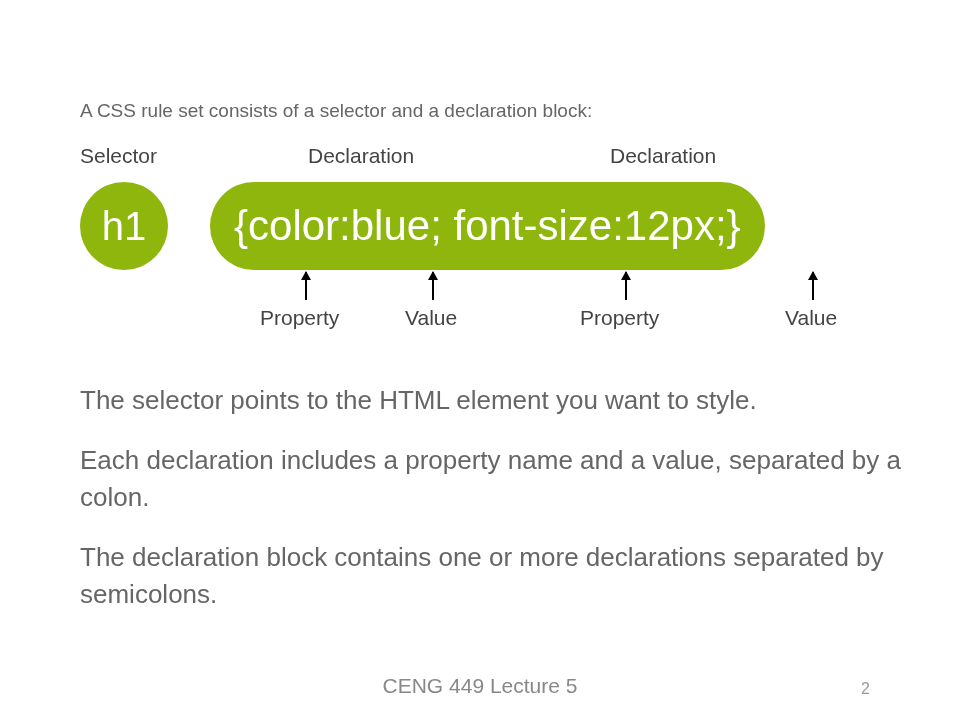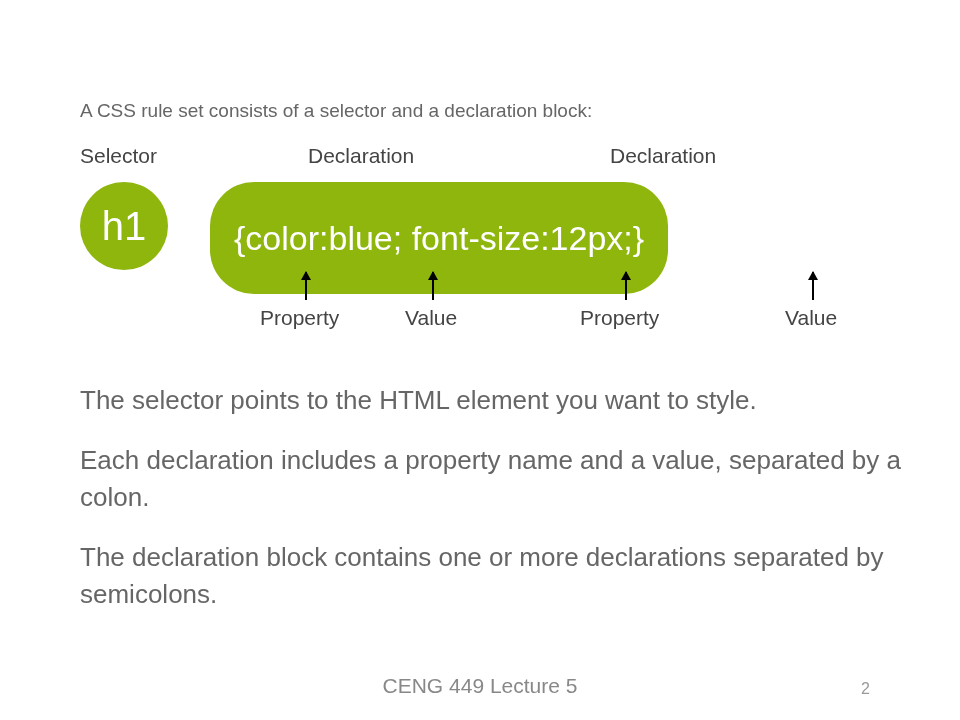--- a/index.html
+++ b/index.html
@@ -2,21 +2,21 @@
 <html><head>
 <meta charset="utf-8">
 <style>
   html,body{margin:0;padding:0;width:960px;height:720px;background:#fff;font-family:Verdana,Geneva,sans-serif;position:relative;color:#555}
   .slide{position:absolute;left:80px;top:100px;right:40px}
   h1{font-weight:400;font-size:34px;color:#555;margin:0 0 18px 0}
   .intro{font-size:19px;color:#666;margin:0 0 22px 0}
   .diagram{position:relative;width:830px;height:210px;margin-bottom:28px}
   .toplabel{position:absolute;top:0;font-size:21px;color:#444}
   .sel-circle{position:absolute;left:0;top:38px;width:88px;height:88px;border-radius:50%;background:#8eb60d;color:#fff;font-size:40px;display:flex;align-items:center;justify-content:center}
-  .decl-pill{position:absolute;left:130px;top:38px;height:112px;border-radius:44px;background:#8eb60d;color:#fff;font-size:34px;display:flex;align-items:center;padding:0 24px;white-space:nowrap;font-family:Verdana,Geneva,sans-serif}
+  .decl-pill{position:absolute;left:130px;top:38px;height:88px;border-radius:44px;background:#8eb60d;color:#fff;font-size:42px;display:flex;align-items:center;padding:0 24px;white-space:nowrap;font-family:Verdana,Geneva,sans-serif}
   .arrow{position:absolute;width:2px;height:28px;background:#000}
   .arrow:before{content:"";position:absolute;left:-4px;top:-1px;border-left:5px solid transparent;border-right:5px solid transparent;border-bottom:9px solid #000}
   .botlabel{position:absolute;font-size:21px;color:#444}
   .para{font-size:26px;color:#666;margin:0 0 24px 0;line-height:1.4}
   .footer{position:absolute;bottom:22px;left:0;right:0;text-align:center;font-size:21px;color:#888}
   .pagenum{position:absolute;bottom:22px;right:90px;font-size:16px;color:#999}
 </style>
 </head>
 <body>
 

